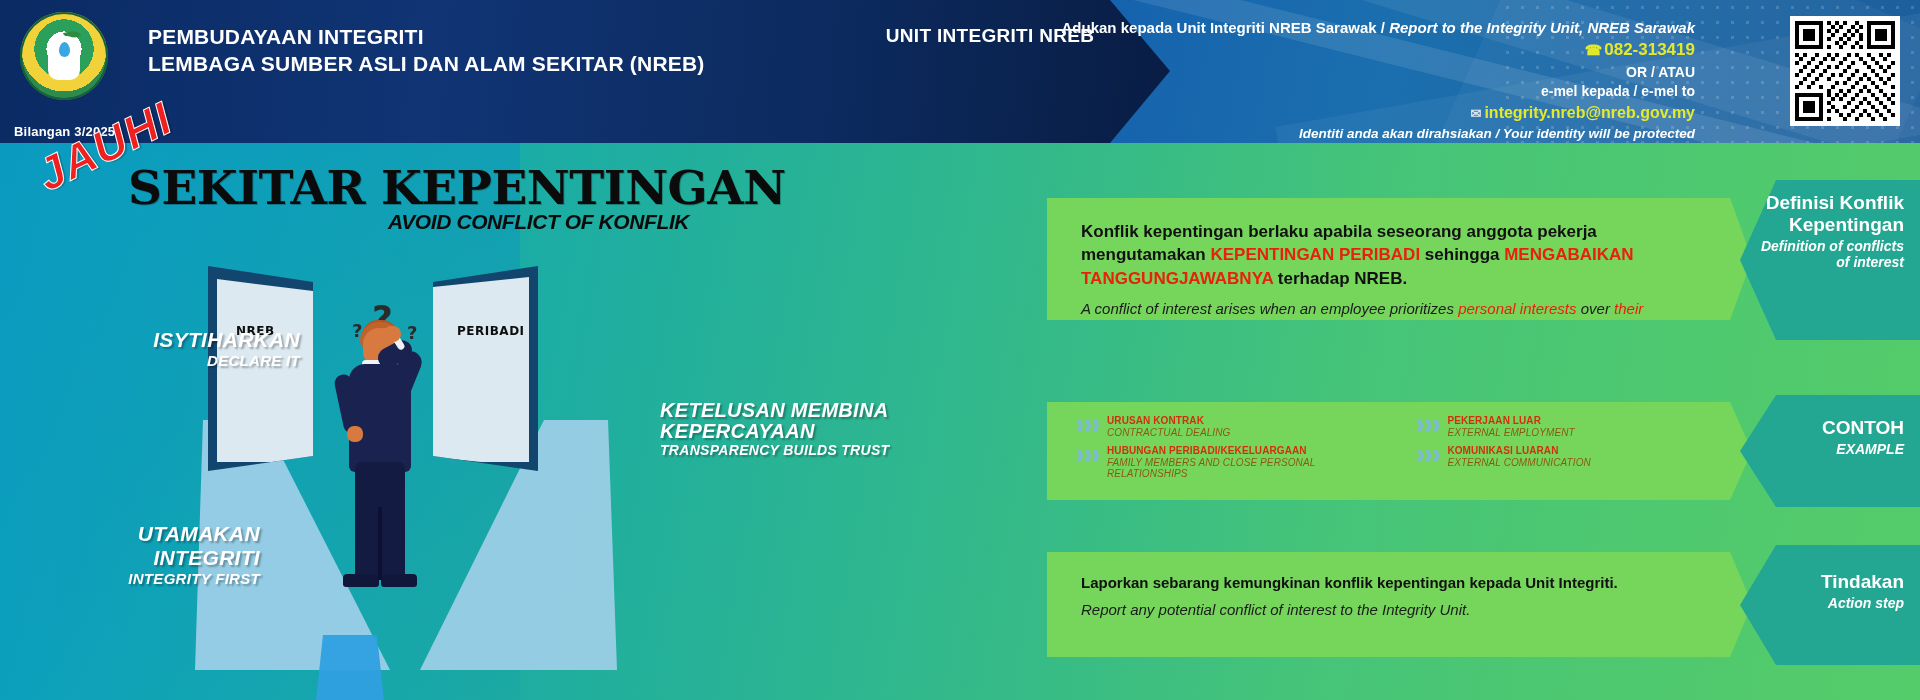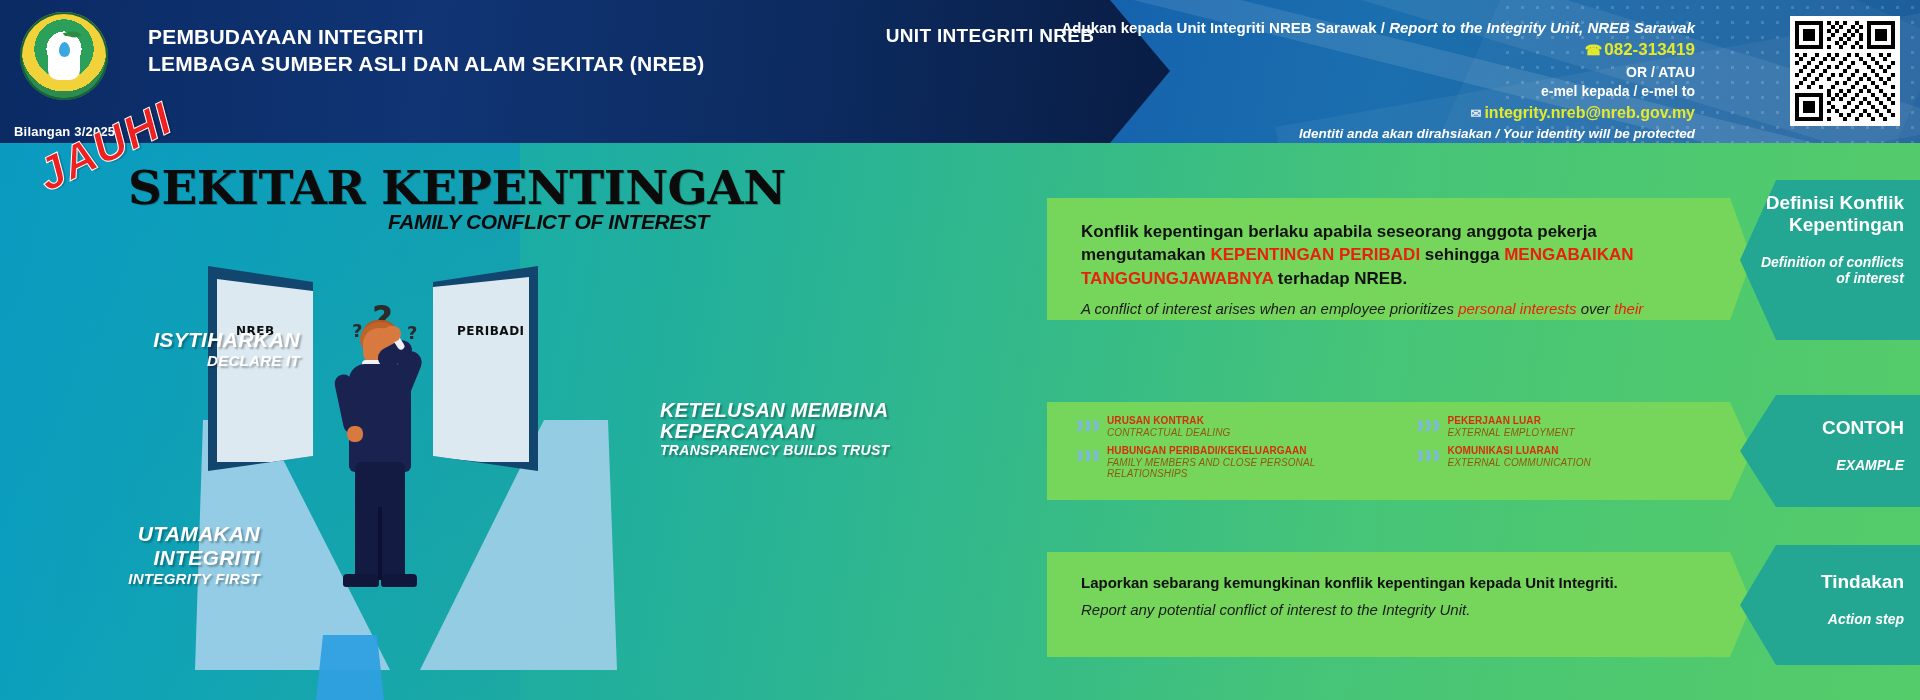--- a/index.html
+++ b/index.html
@@ -225,21 +225,21 @@
   .slab-2 { left:1700px; top:402px; width:52px; height:98px;
             clip-path:polygon(0 0, 30px 0, 52px 49px, 30px 98px, 0 98px); }
   .slab-3 { left:1700px; top:552px; width:52px; height:105px;
             clip-path:polygon(0 0, 30px 0, 52px 52px, 30px 105px, 0 105px); }
 
   .tab {
     position:absolute; background:#23a792; color:#ffffff; text-align:right;
   }
   .tab .inner { padding:10px 16px 10px 10px; }
   .tab .my { font-size:19px; font-weight:bold; line-height:1.16; }
-  .tab .en { font-size:14px; font-weight:bold; font-style:italic; line-height:1.17; margin-top:18px; }
+  .tab .en { font-size:14px; font-weight:bold; font-style:italic; line-height:1.17; margin-top:2px; }
 
   .tab-1 { left:1740px; top:180px; width:180px; height:160px;
            clip-path:polygon(36px 0, 180px 0, 180px 160px, 36px 160px, 0 80px); }
   .tab-1 .inner { padding-top:12px; }
   .tab-2 { left:1740px; top:395px; width:180px; height:112px;
            clip-path:polygon(36px 0, 180px 0, 180px 112px, 36px 112px, 0 56px); }
   .tab-2 .inner { padding-top:22px; }
   .tab-3 { left:1740px; top:545px; width:180px; height:120px;
            clip-path:polygon(36px 0, 180px 0, 180px 120px, 36px 120px, 0 60px); }
   .tab-3 .inner { padding-top:26px; }
@@ -480,21 +480,21 @@
         </g>
       </svg>
     </div>
   </div>
 
   <div class="stage"></div>
   <div class="stage-left-wash"></div>
 
   <div class="jauhi">JAUHI</div>
   <div class="konflik">SEKITAR KEPENTINGAN</div>
-  <div class="avoid">FAMILY CONFLICT OF INTEREST</div>
+  <div class="avoid">AVOID CONFLICT OF KONFLIK</div>
 
   <div class="illus">
     <div class="beam beam-l"></div>
     <div class="beam beam-r"></div>
     <div class="beam beam-c"></div>
 
     <div class="door door-left">
       <div class="frame"></div>
       <div class="panel"></div>
       <div class="lbl">NREB</div>

